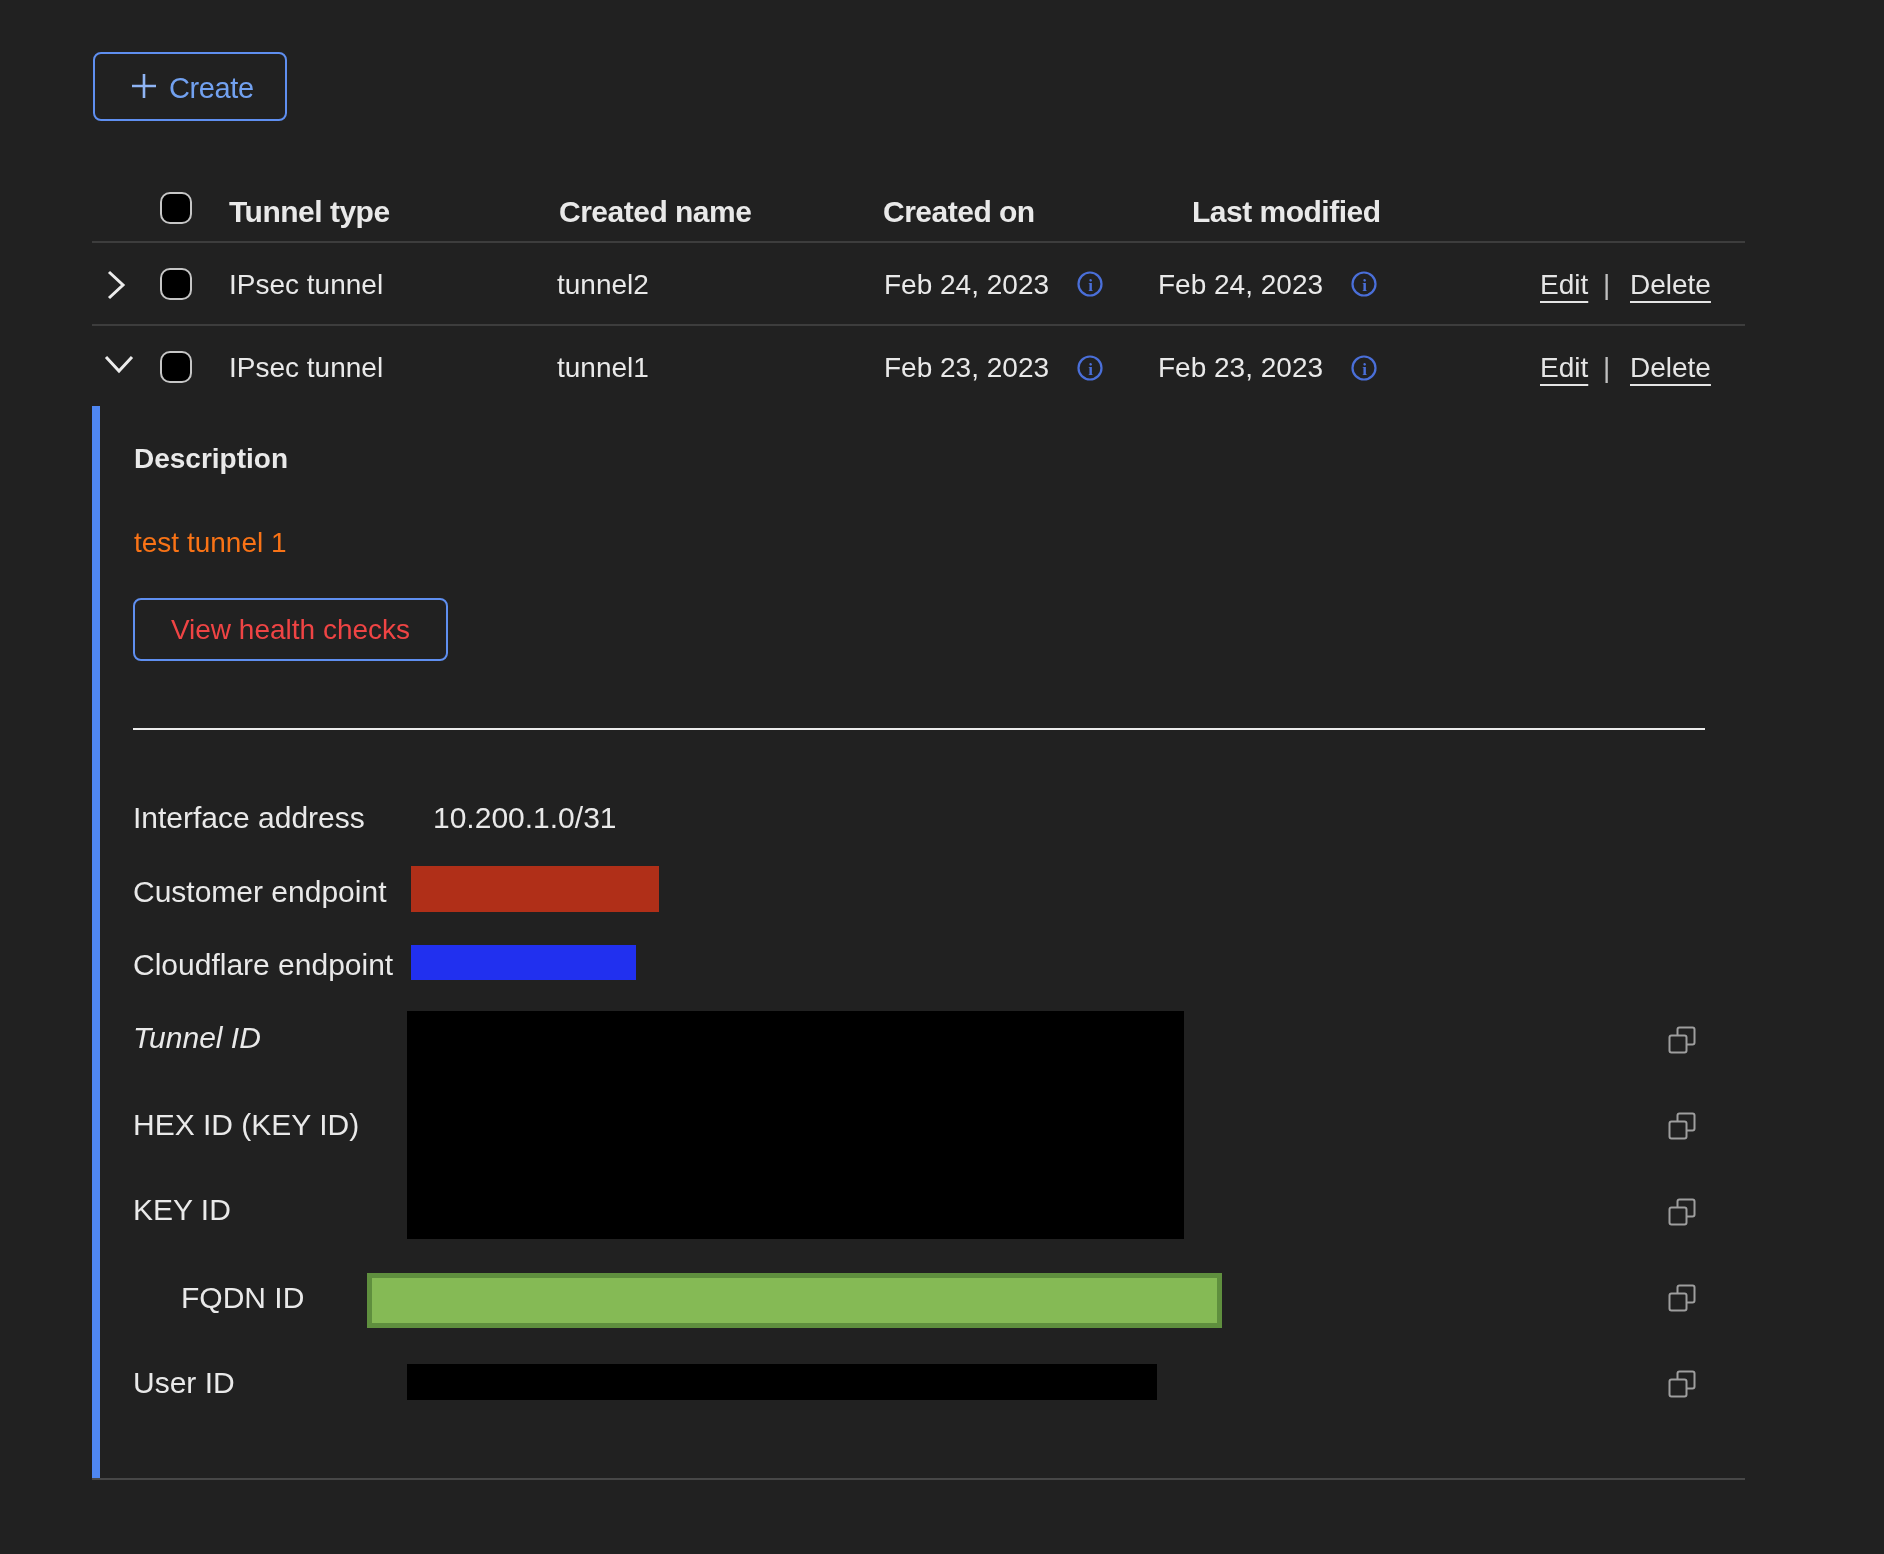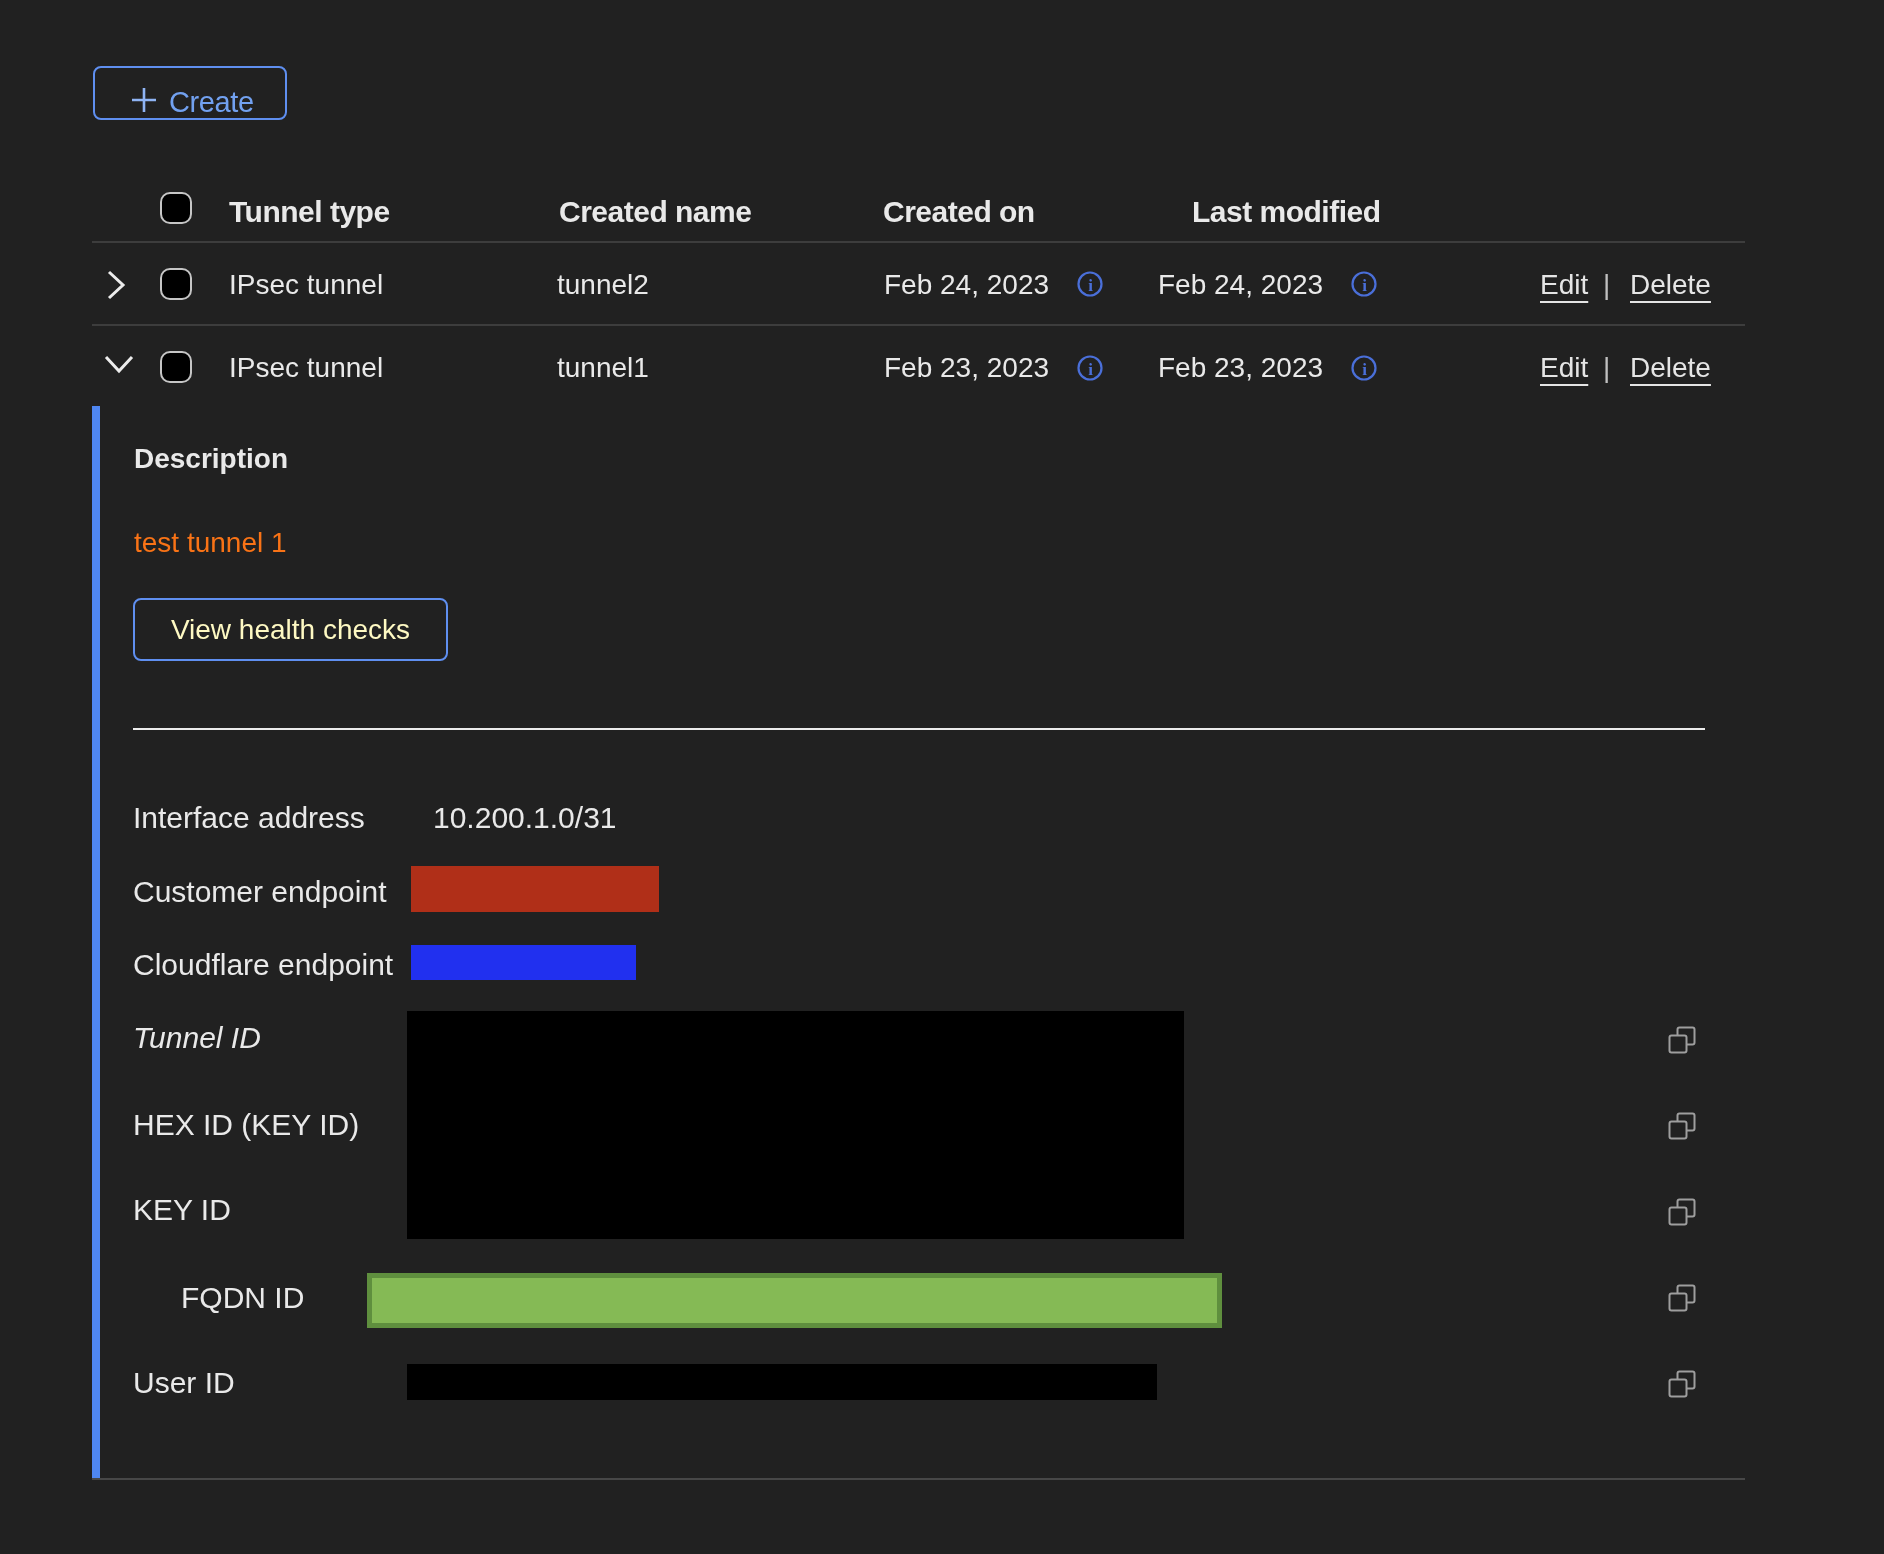--- a/index.html
+++ b/index.html
@@ -9,21 +9,21 @@
   .t28 { font-size:28px; line-height:34px; }
   .t30 { font-size:30px; line-height:36px; }
   .t30b { font-size:30px; line-height:36px; font-weight:600; letter-spacing:-0.5px; }
   .link { color:#e5e5e5; text-decoration:underline; text-decoration-thickness:2px; text-underline-offset:7px; }
   .chk { position:absolute; width:32px; height:32px; border:2px solid #c6c6c6; border-radius:10px; background:#000; }
   .hr { position:absolute; height:2px; background:#3d3d3d; }
 </style>
 </head>
 <body>
 
-<div class="abs" style="left:93px; top:66px; width:194px; height:54px; border:2px solid #5f8ff0; border-radius:8px;">
+<div class="abs" style="left:93px; top:52px; width:194px; height:69px; border:2px solid #5f8ff0; border-radius:8px;">
   <svg class="abs" style="left:36px; top:19px;" width="26" height="26" viewBox="0 0 26 26">
     <path d="M13 1 V25 M1 13 H25" stroke="#8fb4f4" stroke-width="2.6" fill="none"></path>
   </svg>
   <div class="abs" style="left:74px; top:16px; font-size:29px; line-height:36px; color:#72a1f0; letter-spacing:-0.4px;">Create</div>
 </div>
 
 <div class="chk" style="left:160px; top:192px;"></div>
 <div class="abs t30b" style="left:229px; top:194px;">Tunnel type</div>
 <div class="abs t30b" style="left:559px; top:194px;">Created name</div>
 <div class="abs t30b" style="left:883px; top:194px;">Created on</div>
@@ -72,21 +72,21 @@
 <div class="abs t28 link" style="left:1540px; top:351px;">Edit</div>
 <div class="abs t28" style="left:1603px; top:351px; color:#c0c0c0;">|</div>
 <div class="abs t28 link" style="left:1630px; top:351px;">Delete</div>
 
 <div class="abs" style="left:92px; top:406px; width:8px; height:1072px; background:#4f87f2;"></div>
 
 <div class="abs" style="left:134px; top:442px; font-size:28px; line-height:34px; font-weight:600;">Description</div>
 <div class="abs t28" style="left:134px; top:526px; color:#f97316;">test tunnel 1</div>
 
 <div class="abs" style="left:133px; top:598px; width:315px; height:63px; border:2px solid #5f8ff0; border-radius:8px; display:flex; align-items:center; justify-content:center;">
-  <span style="font-size:28px; color:#fef9c3;">View health checks</span>
+  <span style="font-size:28px; color:#ef4444;">View health checks</span>
 </div>
 
 <div class="abs" style="left:133px; top:728px; width:1572px; height:2px; background:#ececec;"></div>
 
 <div class="abs t30" style="left:133px; top:800px;">Interface address</div>
 <div class="abs t30" style="left:433px; top:800px;">10.200.1.0/31</div>
 
 <div class="abs t30" style="left:133px; top:874px;">Customer endpoint</div>
 <div class="abs" style="left:411px; top:866px; width:248px; height:46px; background:#b02f18;"></div>
 

